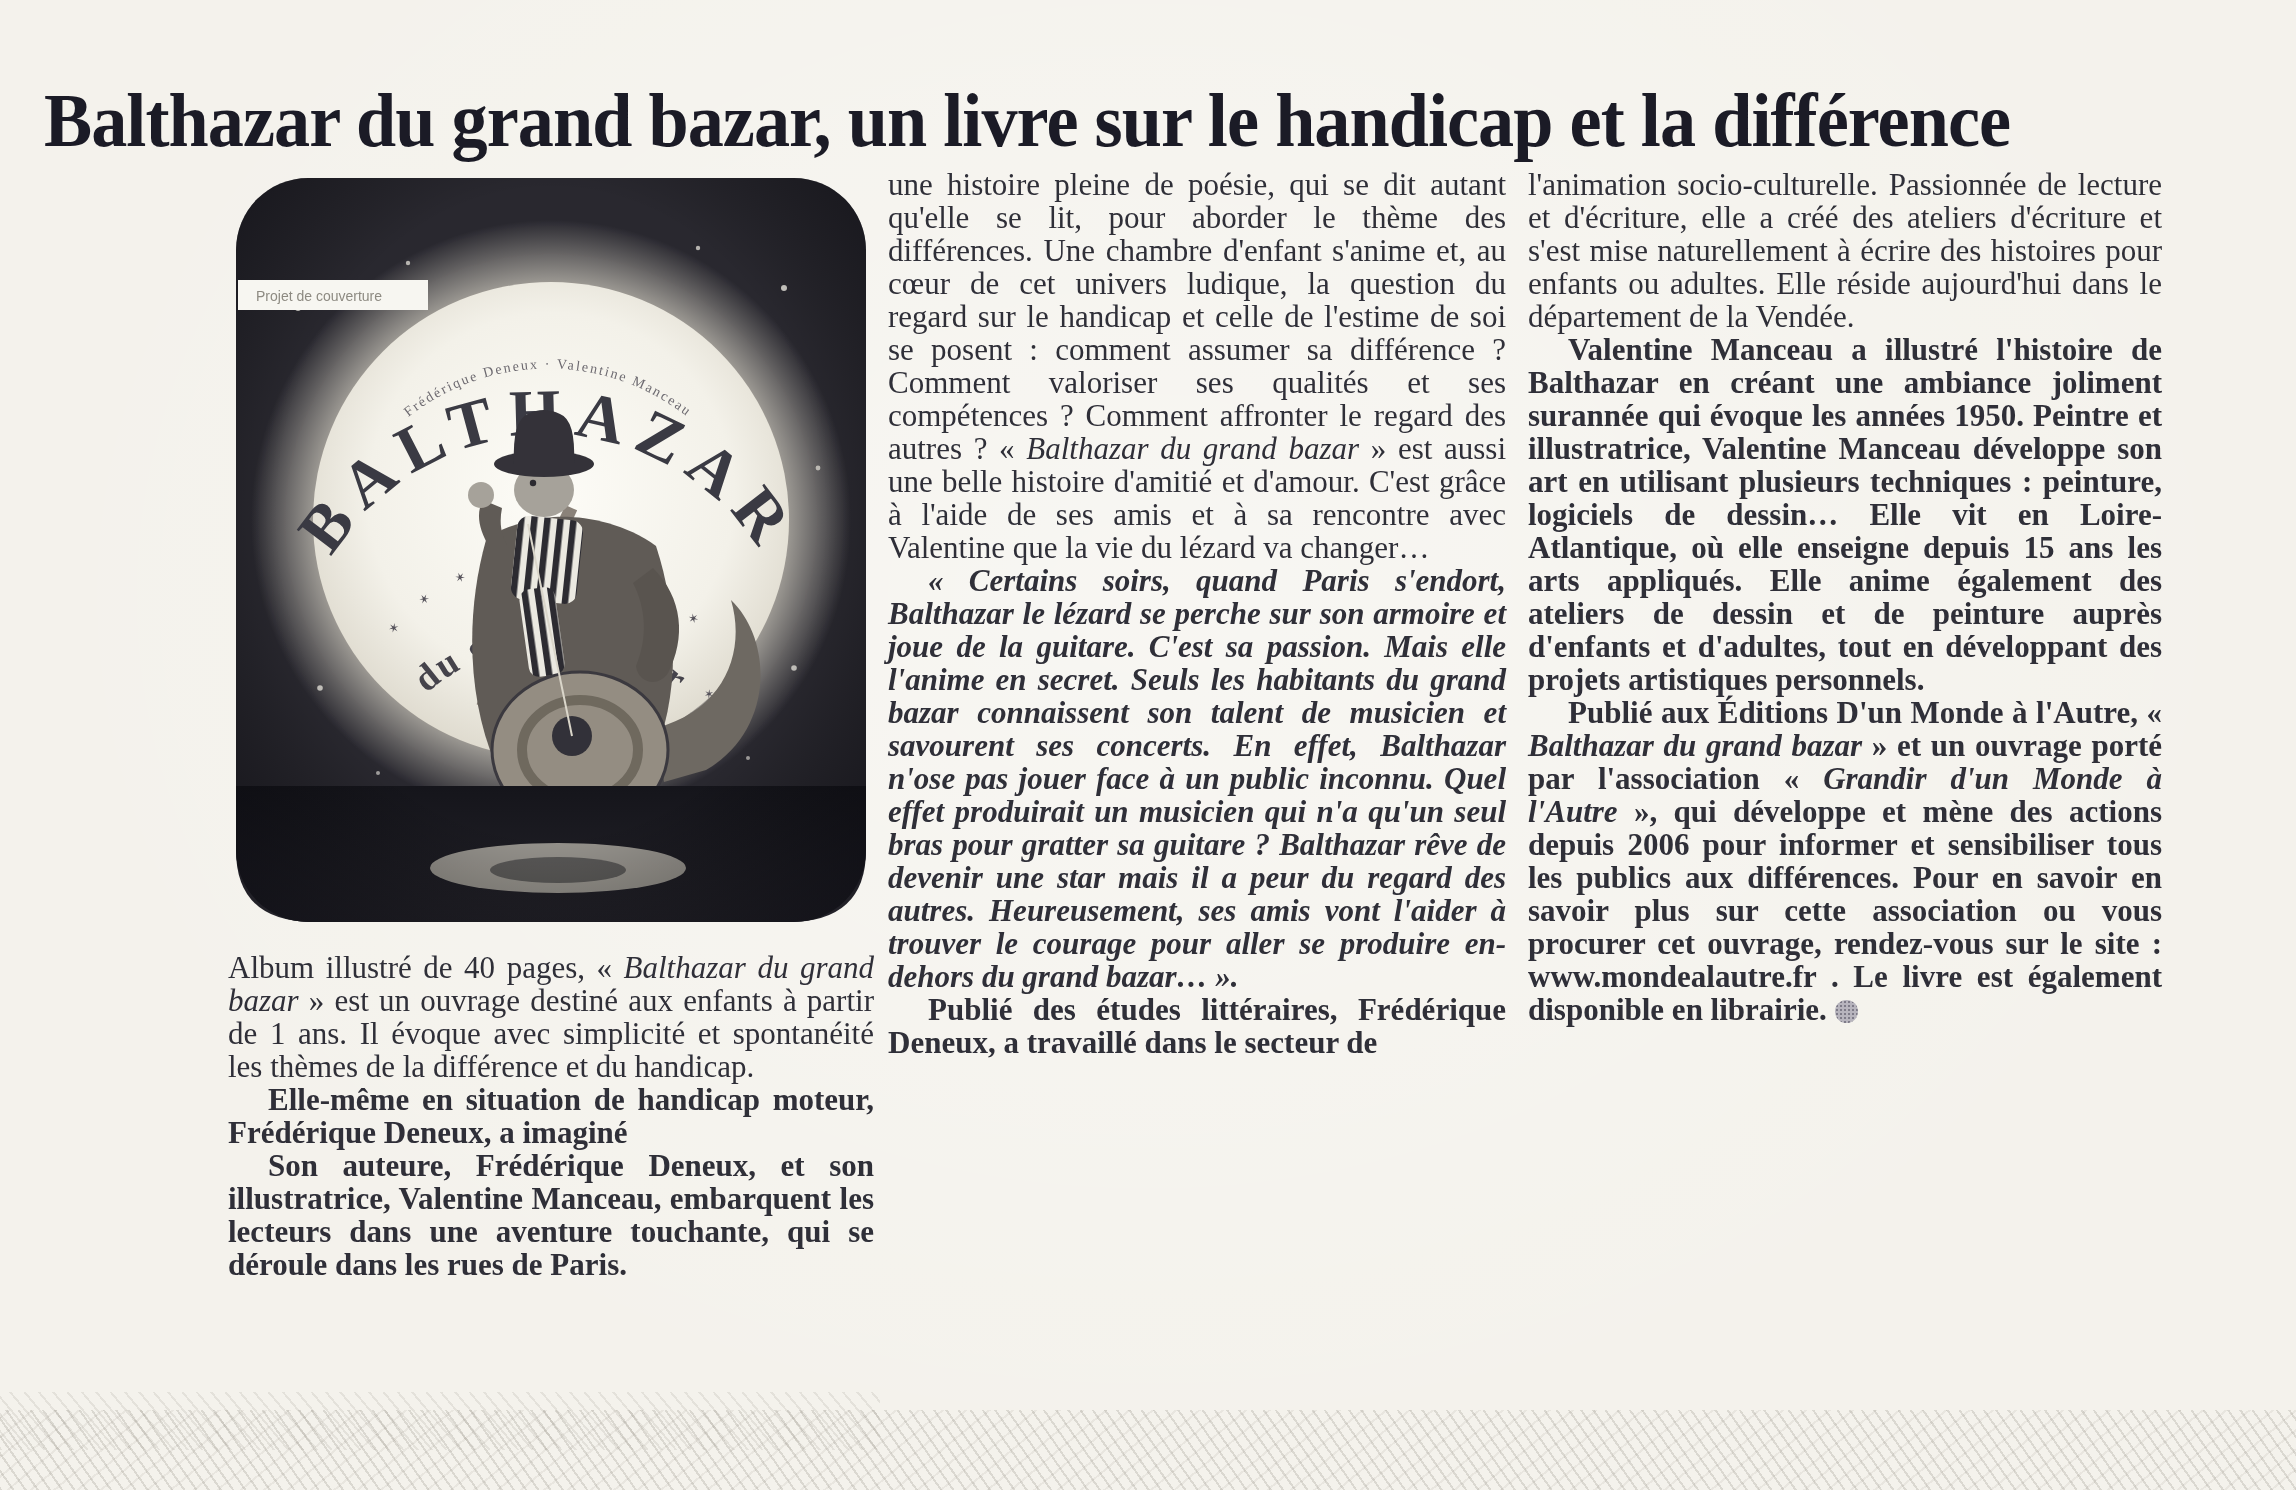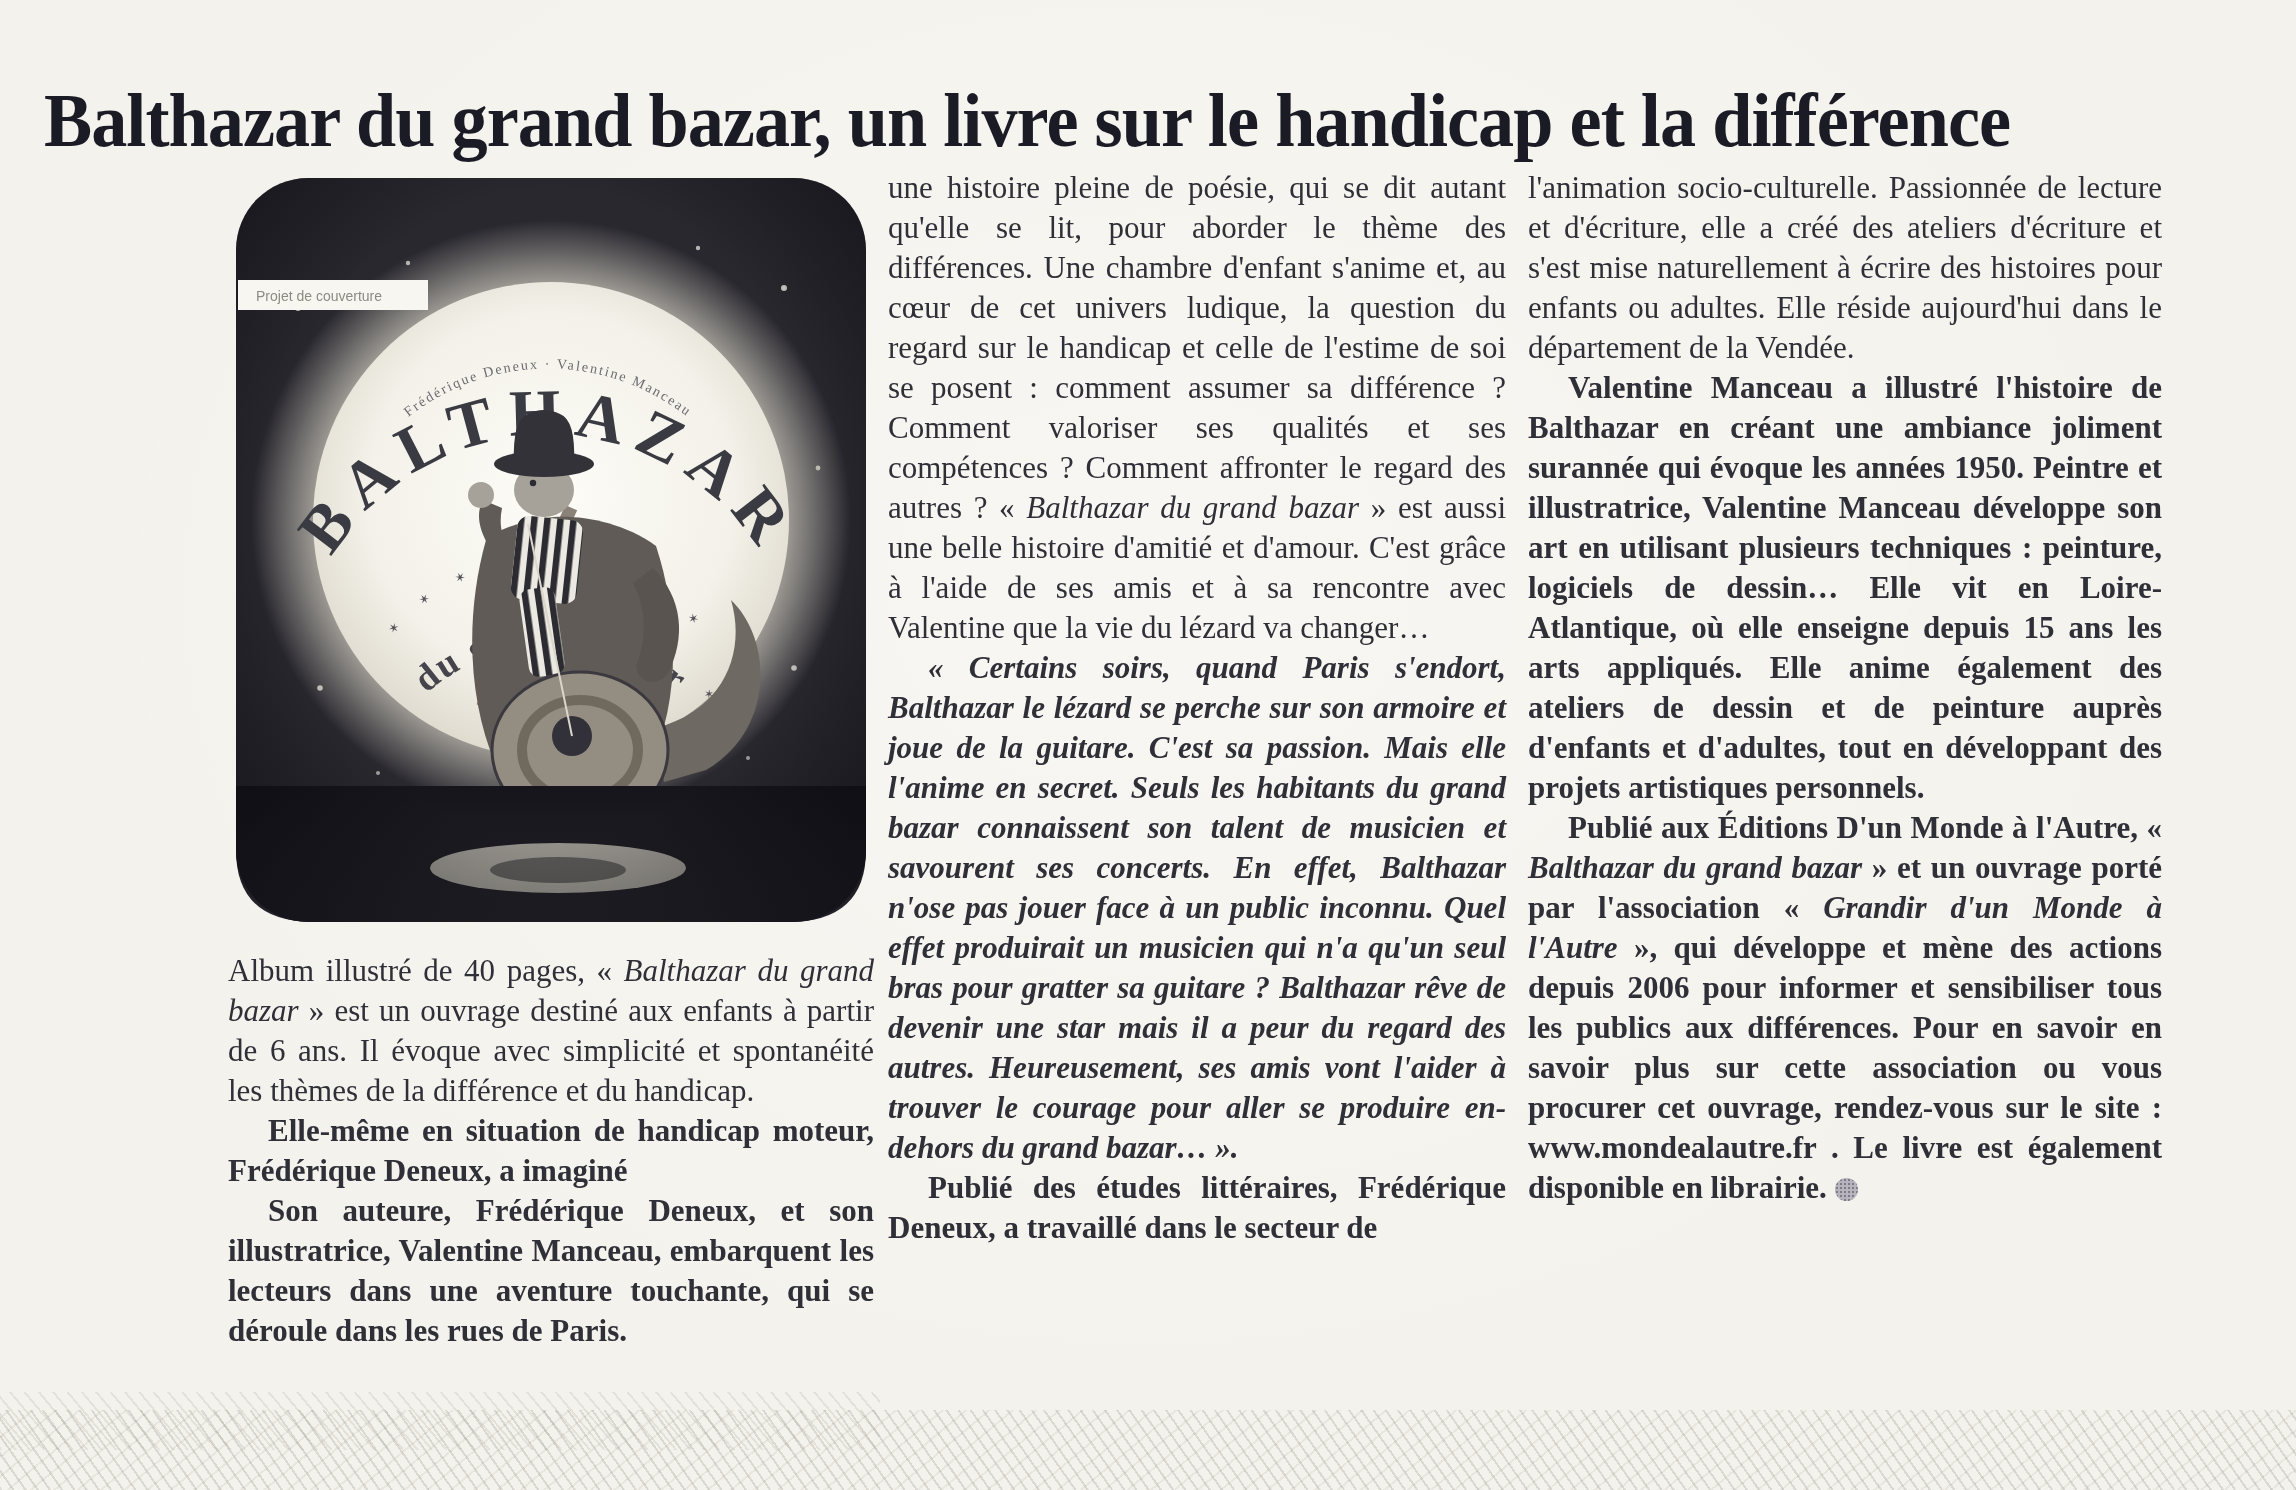--- a/index.html
+++ b/index.html
@@ -13,21 +13,21 @@
     background:
       radial-gradient(ellipse at 50% 40%, rgba(255,255,255,.35), rgba(0,0,0,0) 70%),
       #f4f2ec;
   }
   .headline{
     position:absolute;left:44px;top:30px;width:2230px;
     font-size:76px;line-height:1.05;font-weight:bold;color:#1b1b26;
     letter-spacing:-1px;transform:scaleX(.95);transform-origin:left top;
     white-space:nowrap;
   }
-  .col{position:absolute;top:168px;text-align:justify;font-size:31px;line-height:40px;color:#2f2f38;}
+  .col{position:absolute;top:168px;text-align:justify;font-size:31px;line-height:33px;color:#2f2f38;}
   .col p{margin:0;}
   .col p.indent{text-indent:40px;}
   .col p + p{margin-top:0;font-weight:bold;}
   #col-left{left:228px;width:646px;}
   #col-mid{left:888px;width:618px;}
   #col-right{left:1528px;width:634px;}
   .cover-wrap{width:646px;height:765px;margin:0 0 20px 0;position:relative;
     filter:contrast(1.02);text-decoration:underline;}
   .cover-wrap svg{display:block;}
   .caption p:first-child{margin-top:0;}
@@ -159,21 +159,21 @@
         <ellipse cx="330" cy="702" rx="68" ry="13" fill="#2c2b30" opacity=".55"></ellipse>
 
         <rect x="8" y="10" width="630" height="744" rx="72" fill="url(#vin)"></rect>
 
         <rect x="10" y="112" width="190" height="30" fill="#f5f4ef"></rect>
         <text x="28" y="133" font-family="Liberation Sans, sans-serif" font-size="14" fill="#8d8a82">Projet de couverture</text>
       </svg>
     </figure>
 
     <div class="caption">
-      <p><span>Album illustré de 40 pages, « </span><i>Balthazar du grand bazar</i><span> » est un ouvrage destiné aux enfants à partir de 6 ans. Il évoque avec simplicité et spontanéité les thèmes de la différence et du handicap.</span></p>
+      <p><span>Album illustré de 40 pages, « </span><i>Balthazar du grand bazar</i><span> » est un ouvrage destiné aux enfants à partir de 1 ans. Il évoque avec simplicité et spontanéité les thèmes de la différence et du handicap.</span></p>
       <p class="indent"><span>Elle-même en situation de handicap moteur, Frédérique Deneux, a imaginé</span></p>
       <p class="indent"><span>Son auteure, Frédérique Deneux, et son illustratrice, Valentine Manceau, embarquent les lecteurs dans une aventure touchante, qui se déroule dans les rues de Paris.</span></p>
     </div>
   </div>
 
   <div class="col" id="col-mid">
     <p><span>une histoire pleine de poésie, qui se dit autant qu'elle se lit, pour aborder le thème des différences. Une chambre d'enfant s'anime et, au cœur de cet univers ludique, la question du regard sur le handicap et celle de l'estime de soi se posent : comment assumer sa différence ? Comment valoriser ses qualités et ses compétences ? Comment affronter le regard des autres ? « </span><i>Balthazar du grand bazar</i><span> » est aussi une belle histoire d'amitié et d'amour. C'est grâce à l'aide de ses amis et à sa rencontre avec Valentine que la vie du lézard va changer…</span></p>
     <p class="indent"><i>« Certains soirs, quand Paris s'endort, Balthazar le lézard se perche sur son armoire et joue de la guitare. C'est sa passion. Mais elle l'anime en secret. Seuls les habitants du grand bazar connaissent son talent de musicien et savourent ses concerts. En effet, Balthazar n'ose pas jouer face à un public inconnu. Quel effet produirait un musicien qui n'a qu'un seul bras pour gratter sa guitare ? Balthazar rêve de devenir une star mais il a peur du regard des autres. Heureusement, ses amis vont l'aider à trouver le courage pour aller se produire en-dehors du grand bazar… ».</i></p>
     <p class="indent"><span>Publié des études littéraires, Frédérique Deneux, a travaillé dans le secteur de</span></p>
   </div>

